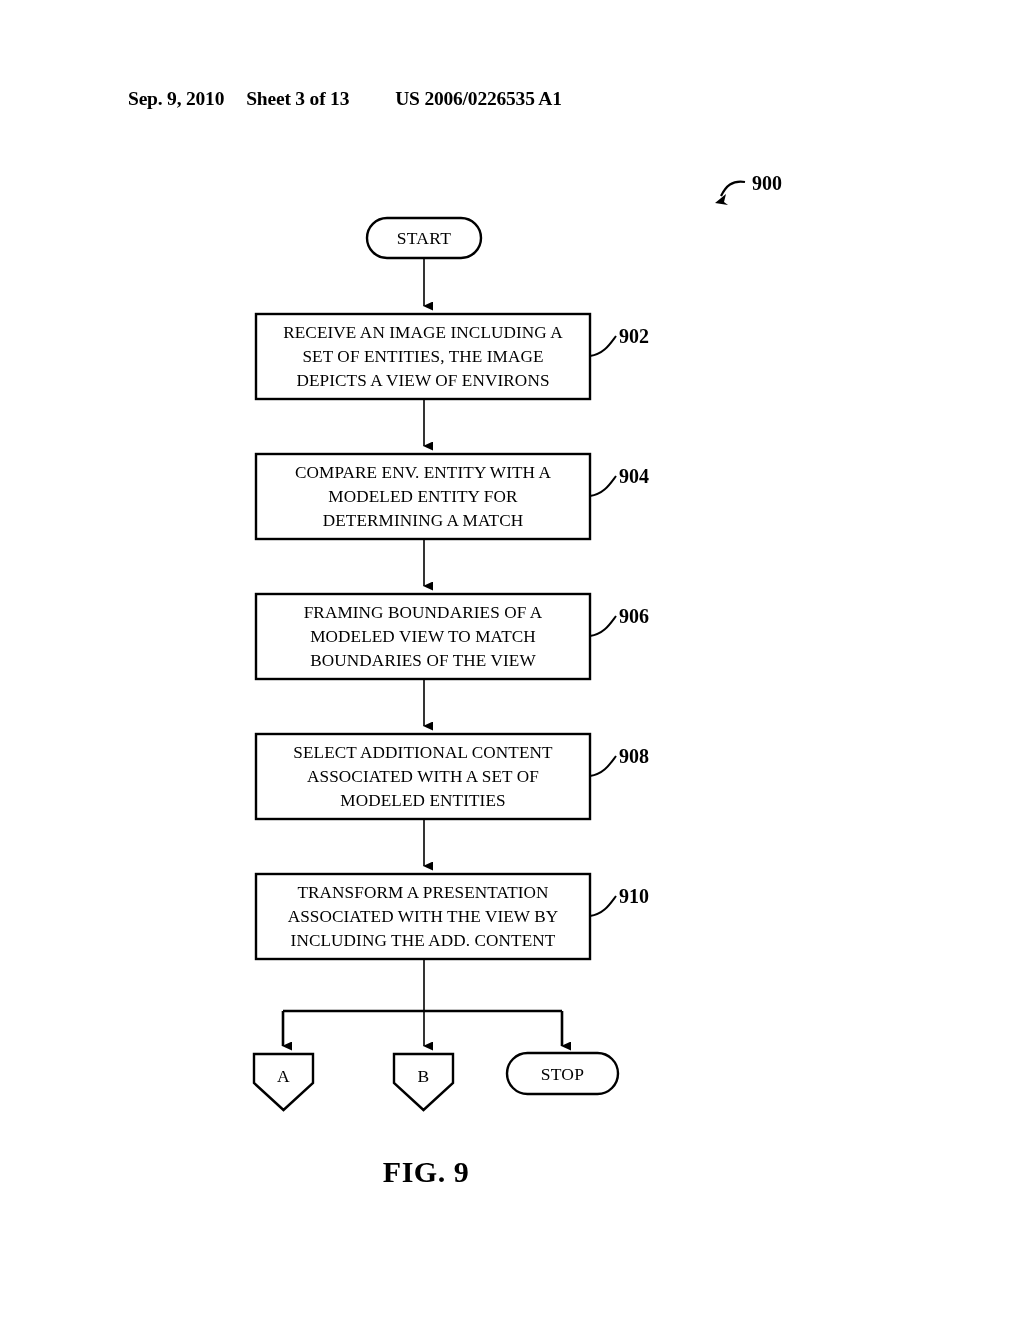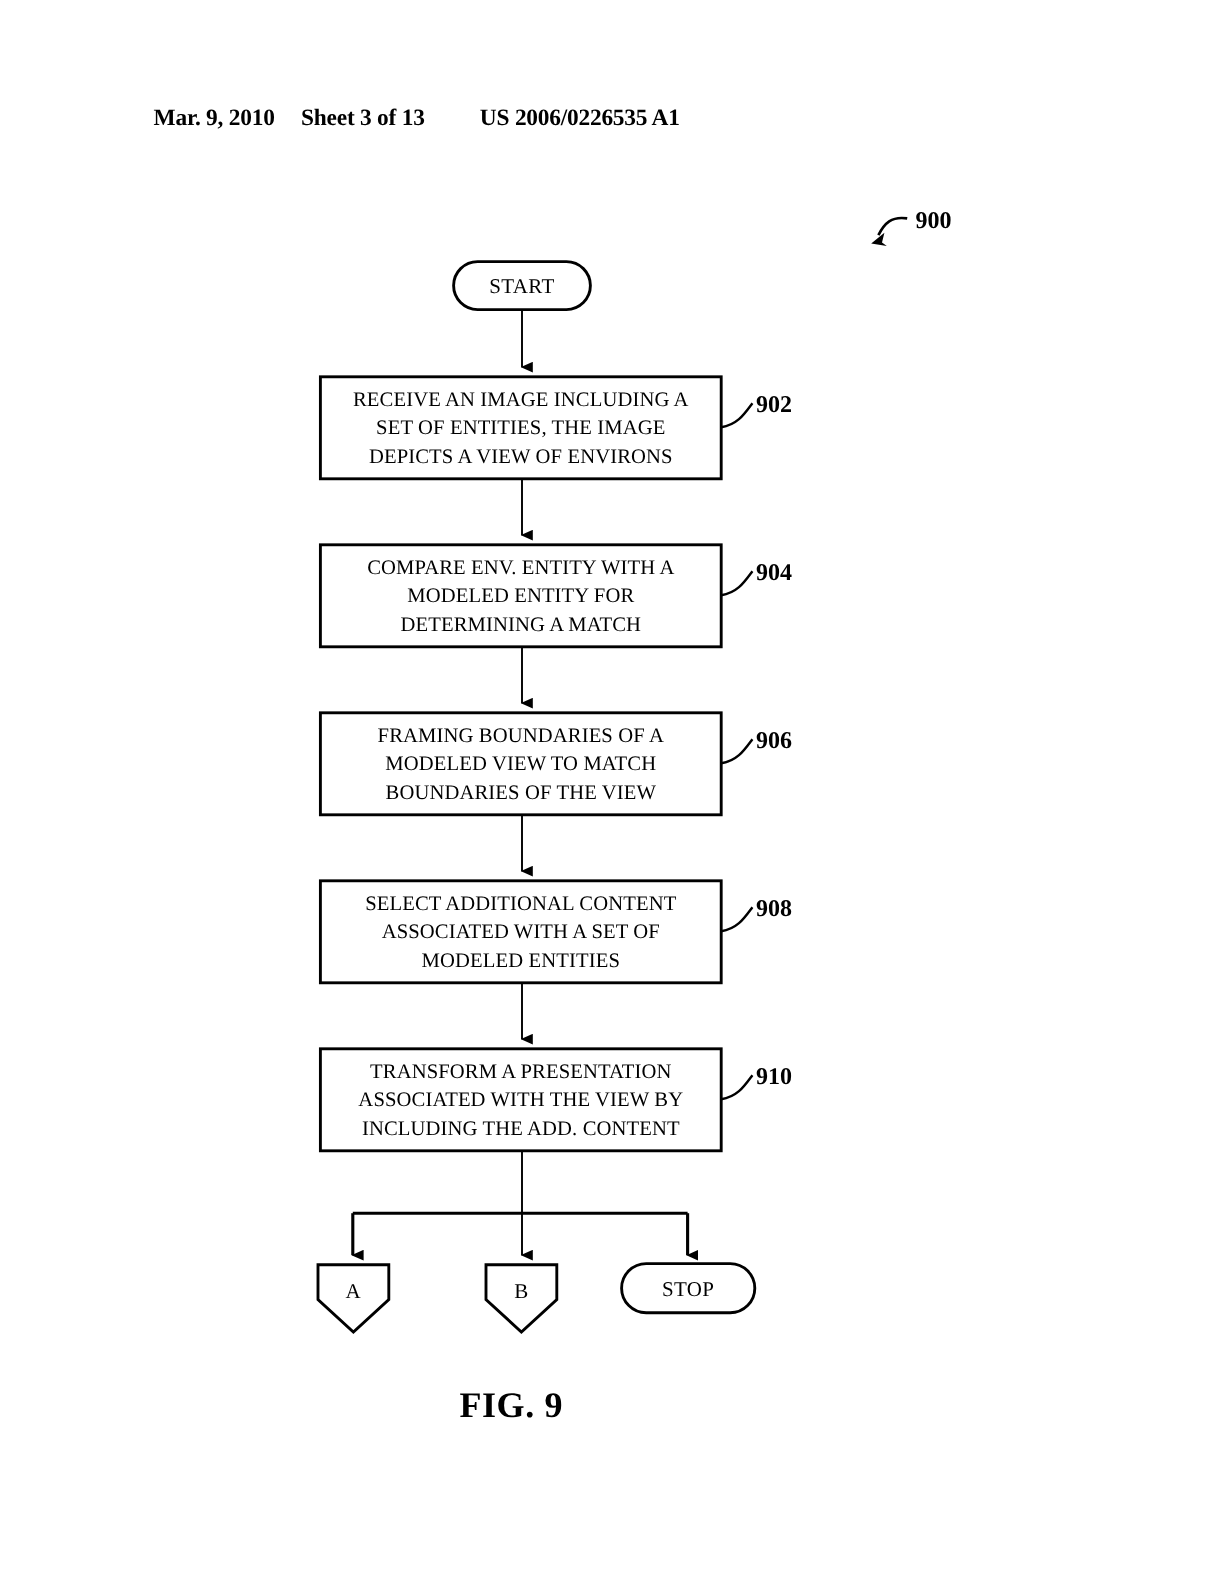--- a/index.html
+++ b/index.html
@@ -32,21 +32,21 @@
   }
   .hdr-pub        { margin-right: 44px; }
   .hdr-date       { margin-right: 22px; }
   .hdr-sheet      { margin-right: 46px; }
   .hdr-patno      { }
 
   
   .figure {
     position: absolute;
     top: 0;
-    left: 15px;
+    left: 4px;
     width: 824px;
     height: 1320px;
     text-decoration: underline;
   }
   .figure svg {
     display: block;
   }
 
   
   .fig-caption {
@@ -78,21 +78,21 @@
   .ref-num {
     font-size: 20px;
     font-weight: bold;
     text-anchor: start;
   }
 </style>
 </head>
 <body>
 
 <div class="page-header">
-  <span class="hdr-date">Mar. 9, 2010</span>
+  <span class="hdr-date">Sep. 9, 2010</span>
   <span class="hdr-sheet">Sheet 3 of 13</span>
   <span class="hdr-patno">US 2006/0226535 A1</span>
 </div>
 
 <div class="figure">
 <svg width="1024" height="1320" viewBox="0 0 1024 1320" xmlns="http://www.w3.org/2000/svg">
 
   <defs>
     <marker id="arrowhead" markerWidth="9" markerHeight="10" refX="4.5" refY="9" orient="auto" markerUnits="userSpaceOnUse">
       <path d="M0,0 L9,0 L4.5,10 Z" fill="#000000"></path>

